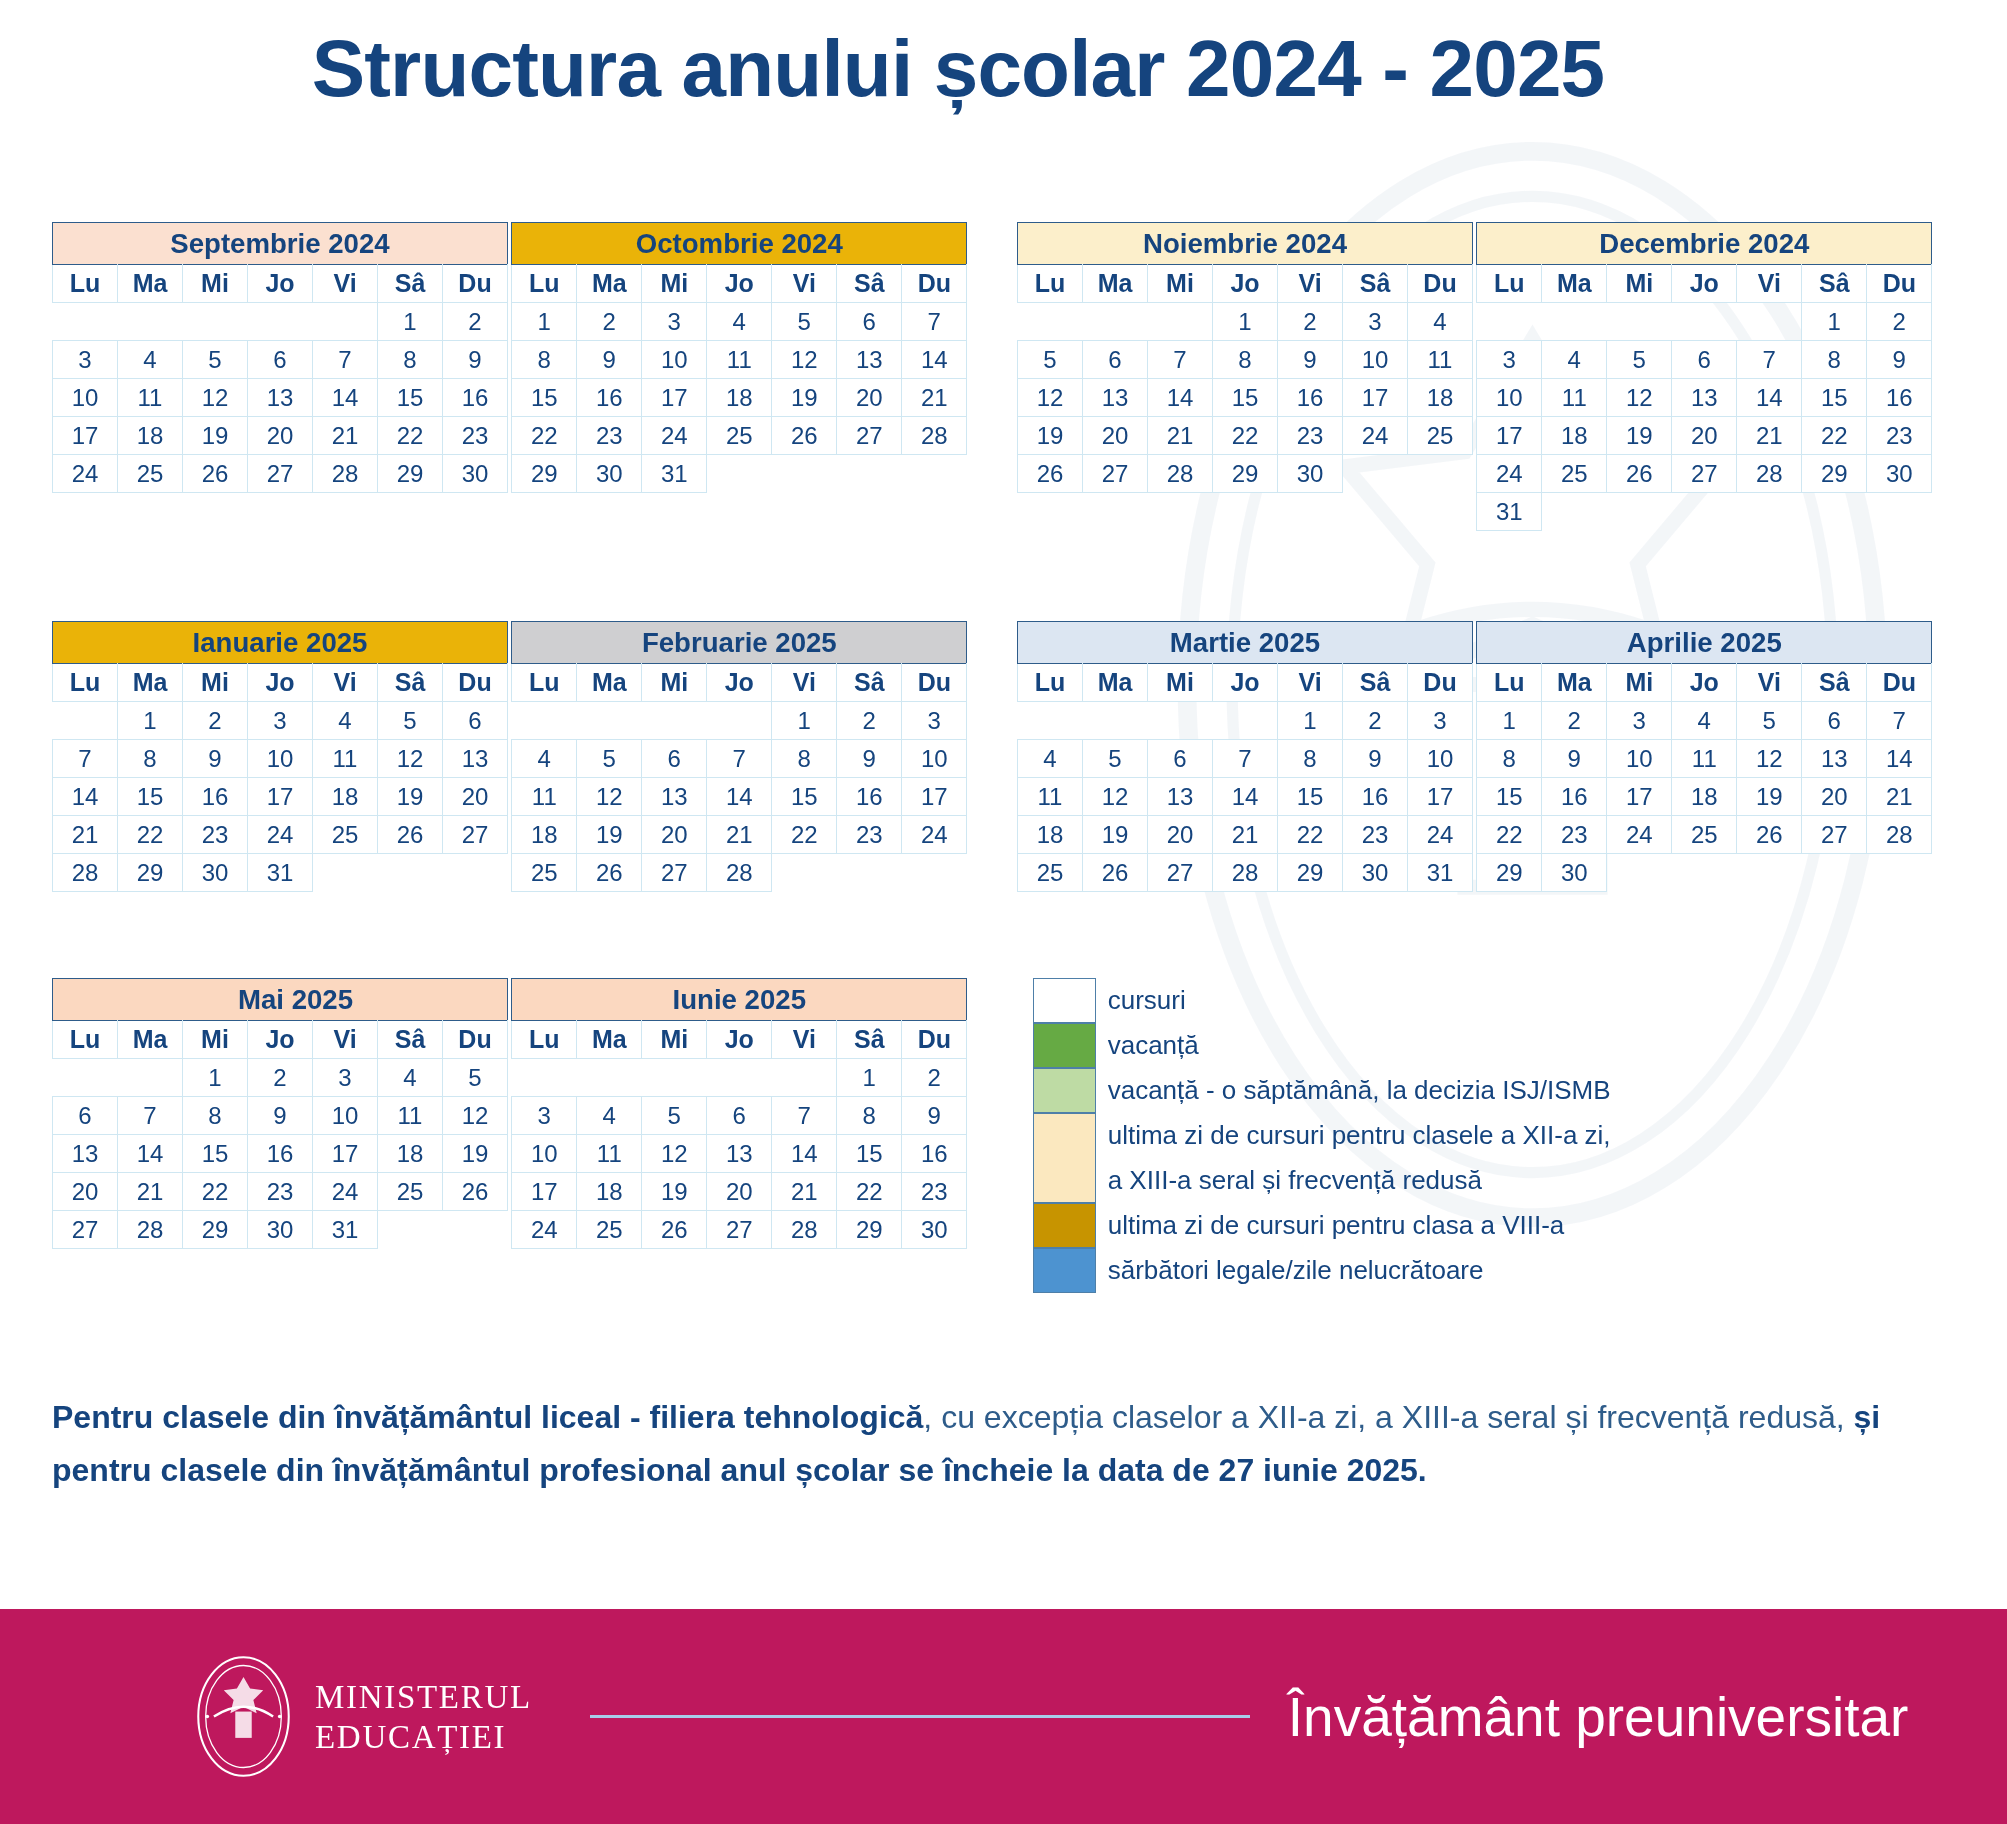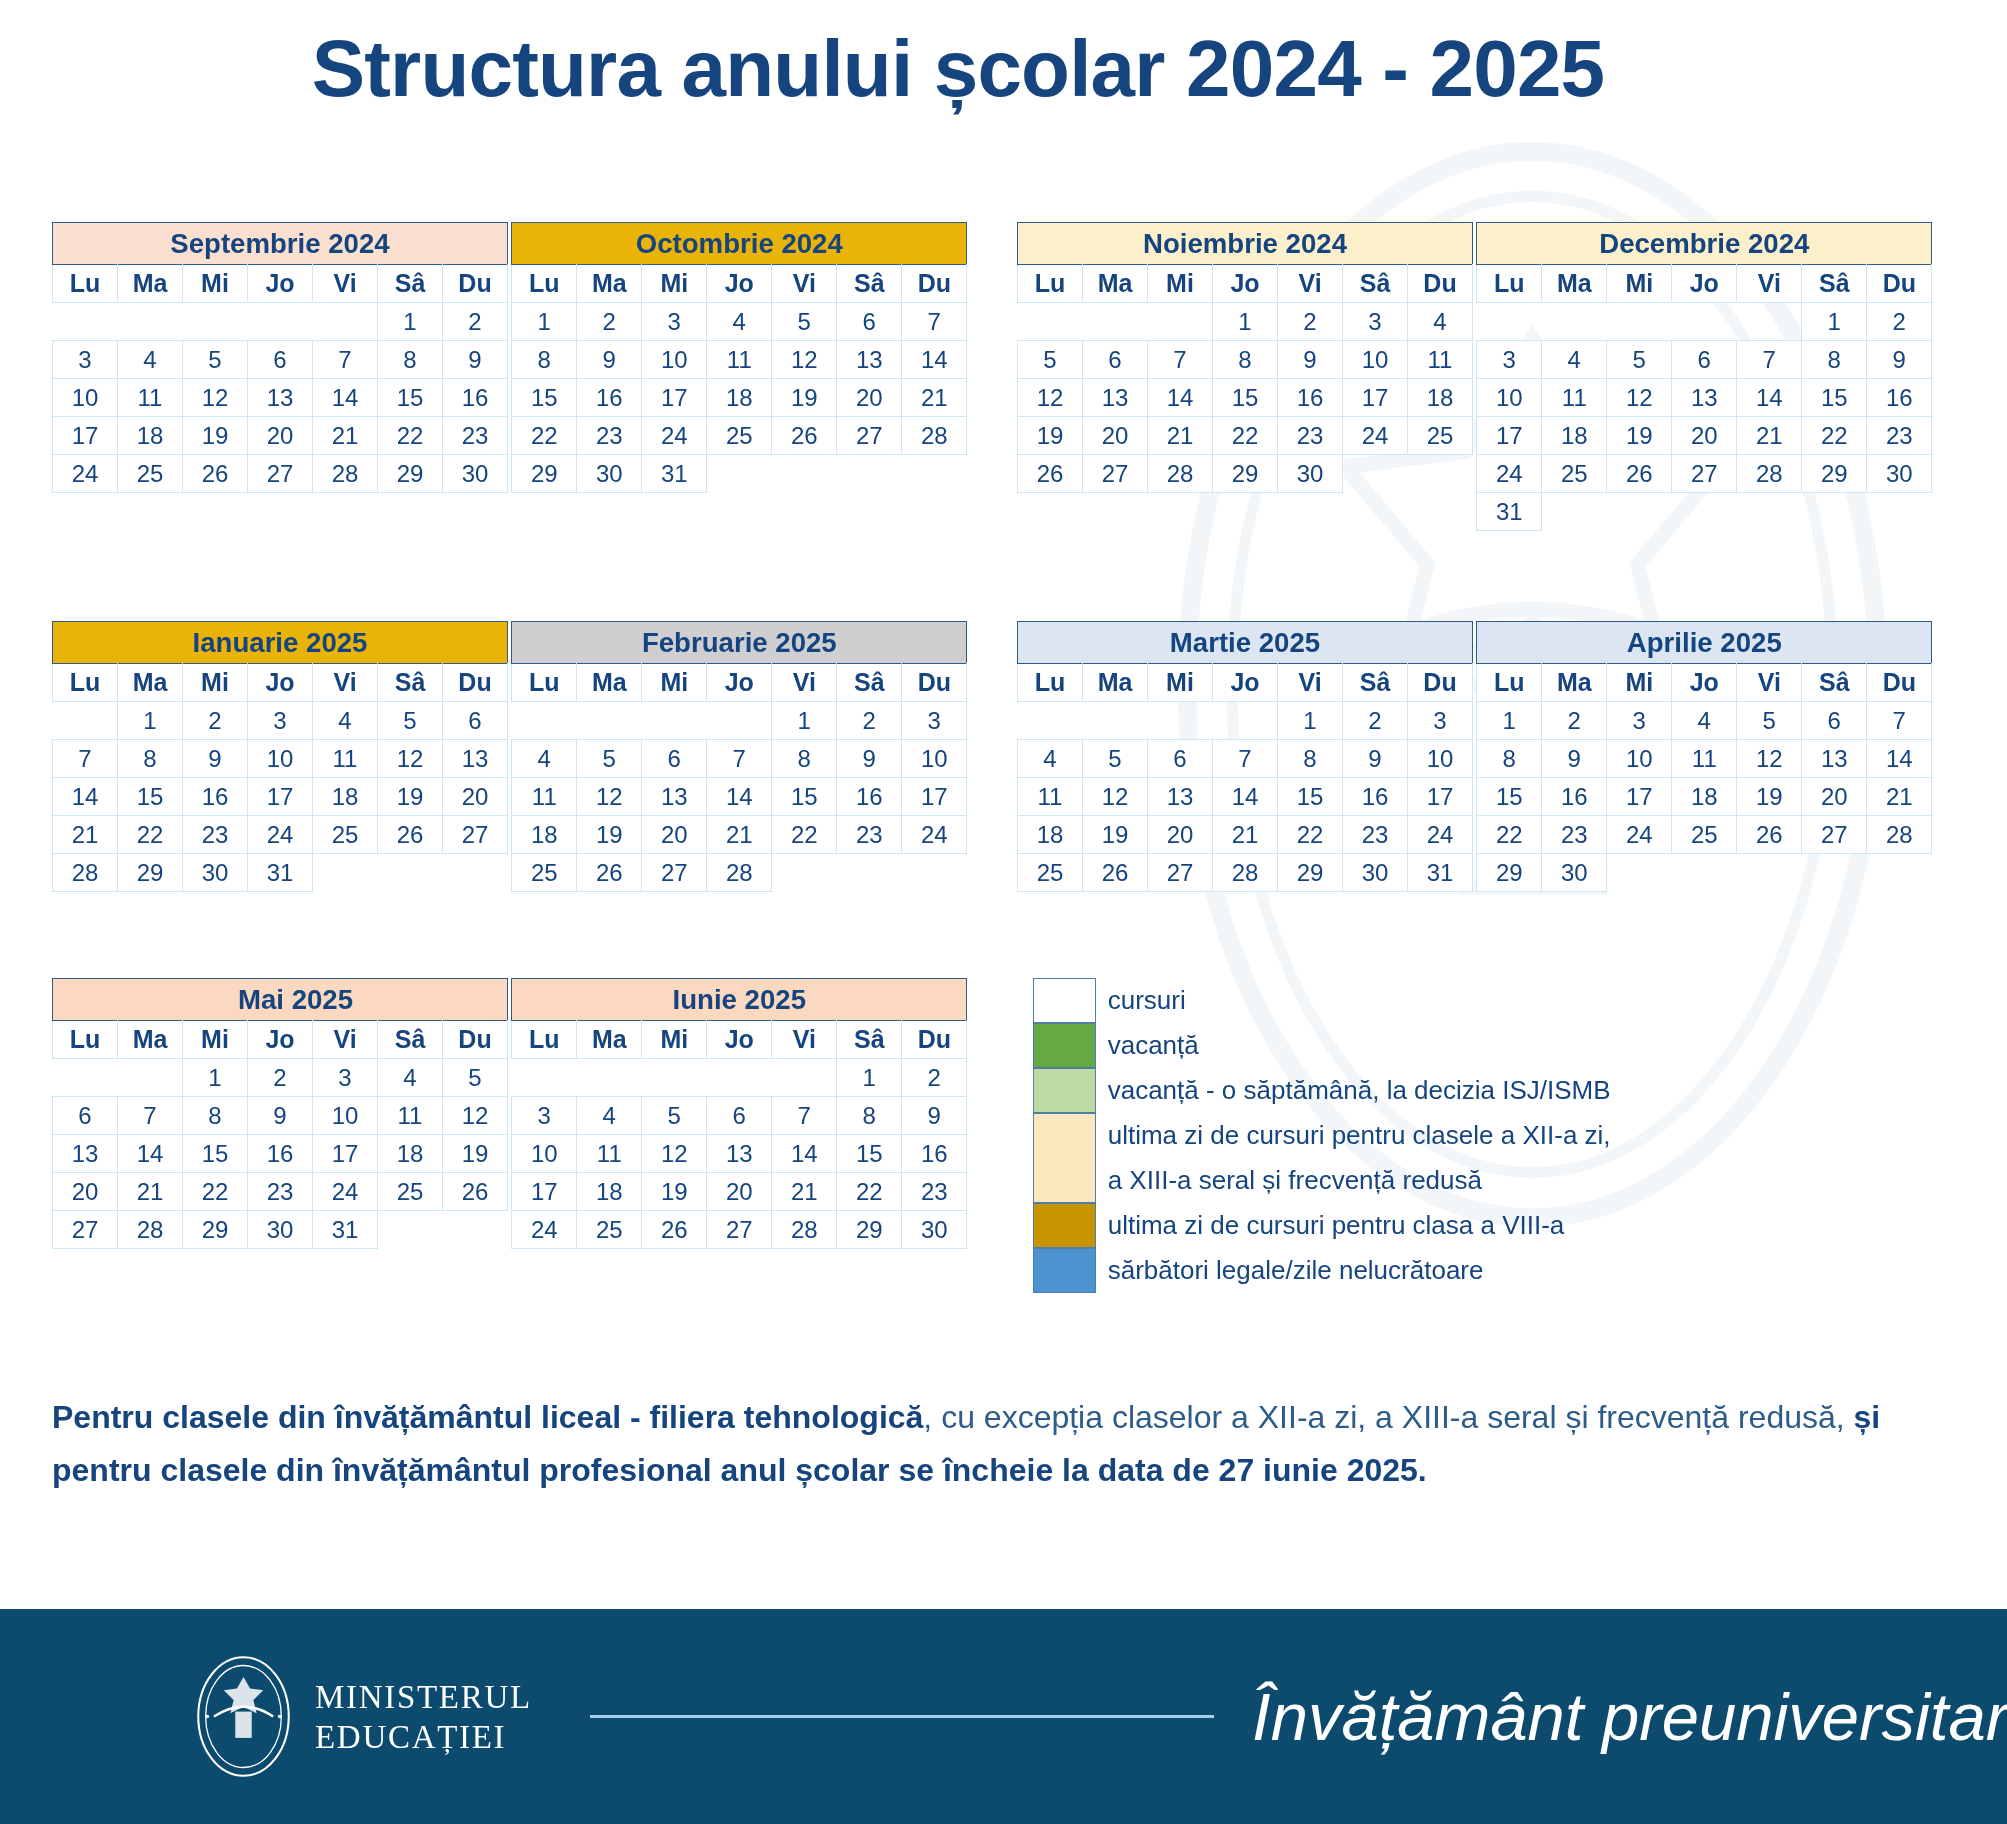--- a/index.html
+++ b/index.html
@@ -140,21 +140,21 @@
   #note b { font-weight: bold; }
   #note .reg { font-weight: normal; color: #2E5C8A; }
 
   
   #footer {
     position: absolute;
     left: 0;
     bottom: 0;
     width: 2008px;
     height: 215px;
-    background: #0c4a6e;
+    background: #be185d;
     display: flex;
     align-items: center;
   }
   #crest {
     margin-left: 194px;
     width: 99px;
     height: 125px;
     flex: 0 0 99px;
   }
   #crest svg { width: 100%; height: 100%; }
@@ -168,23 +168,22 @@
   }
   #divider {
     margin-left: 58px;
     width: 660px;
     height: 2.5px;
     background: #A8CDEA;
   }
   #tagline {
     margin-left: 38px;
     color: #ffffff;
-    font-size: 67px;
+    font-size: 55px;
     white-space: nowrap;
-    font-style: italic;
   }
 </style>
 </head>
 <body>
 
 <div id="page">
 
   <div id="watermark">
     <svg viewBox="0 0 200 300" xmlns="http://www.w3.org/2000/svg">
       <ellipse cx="100" cy="150" rx="92" ry="142" fill="none" stroke="#2E5C8A" stroke-width="5"></ellipse>

